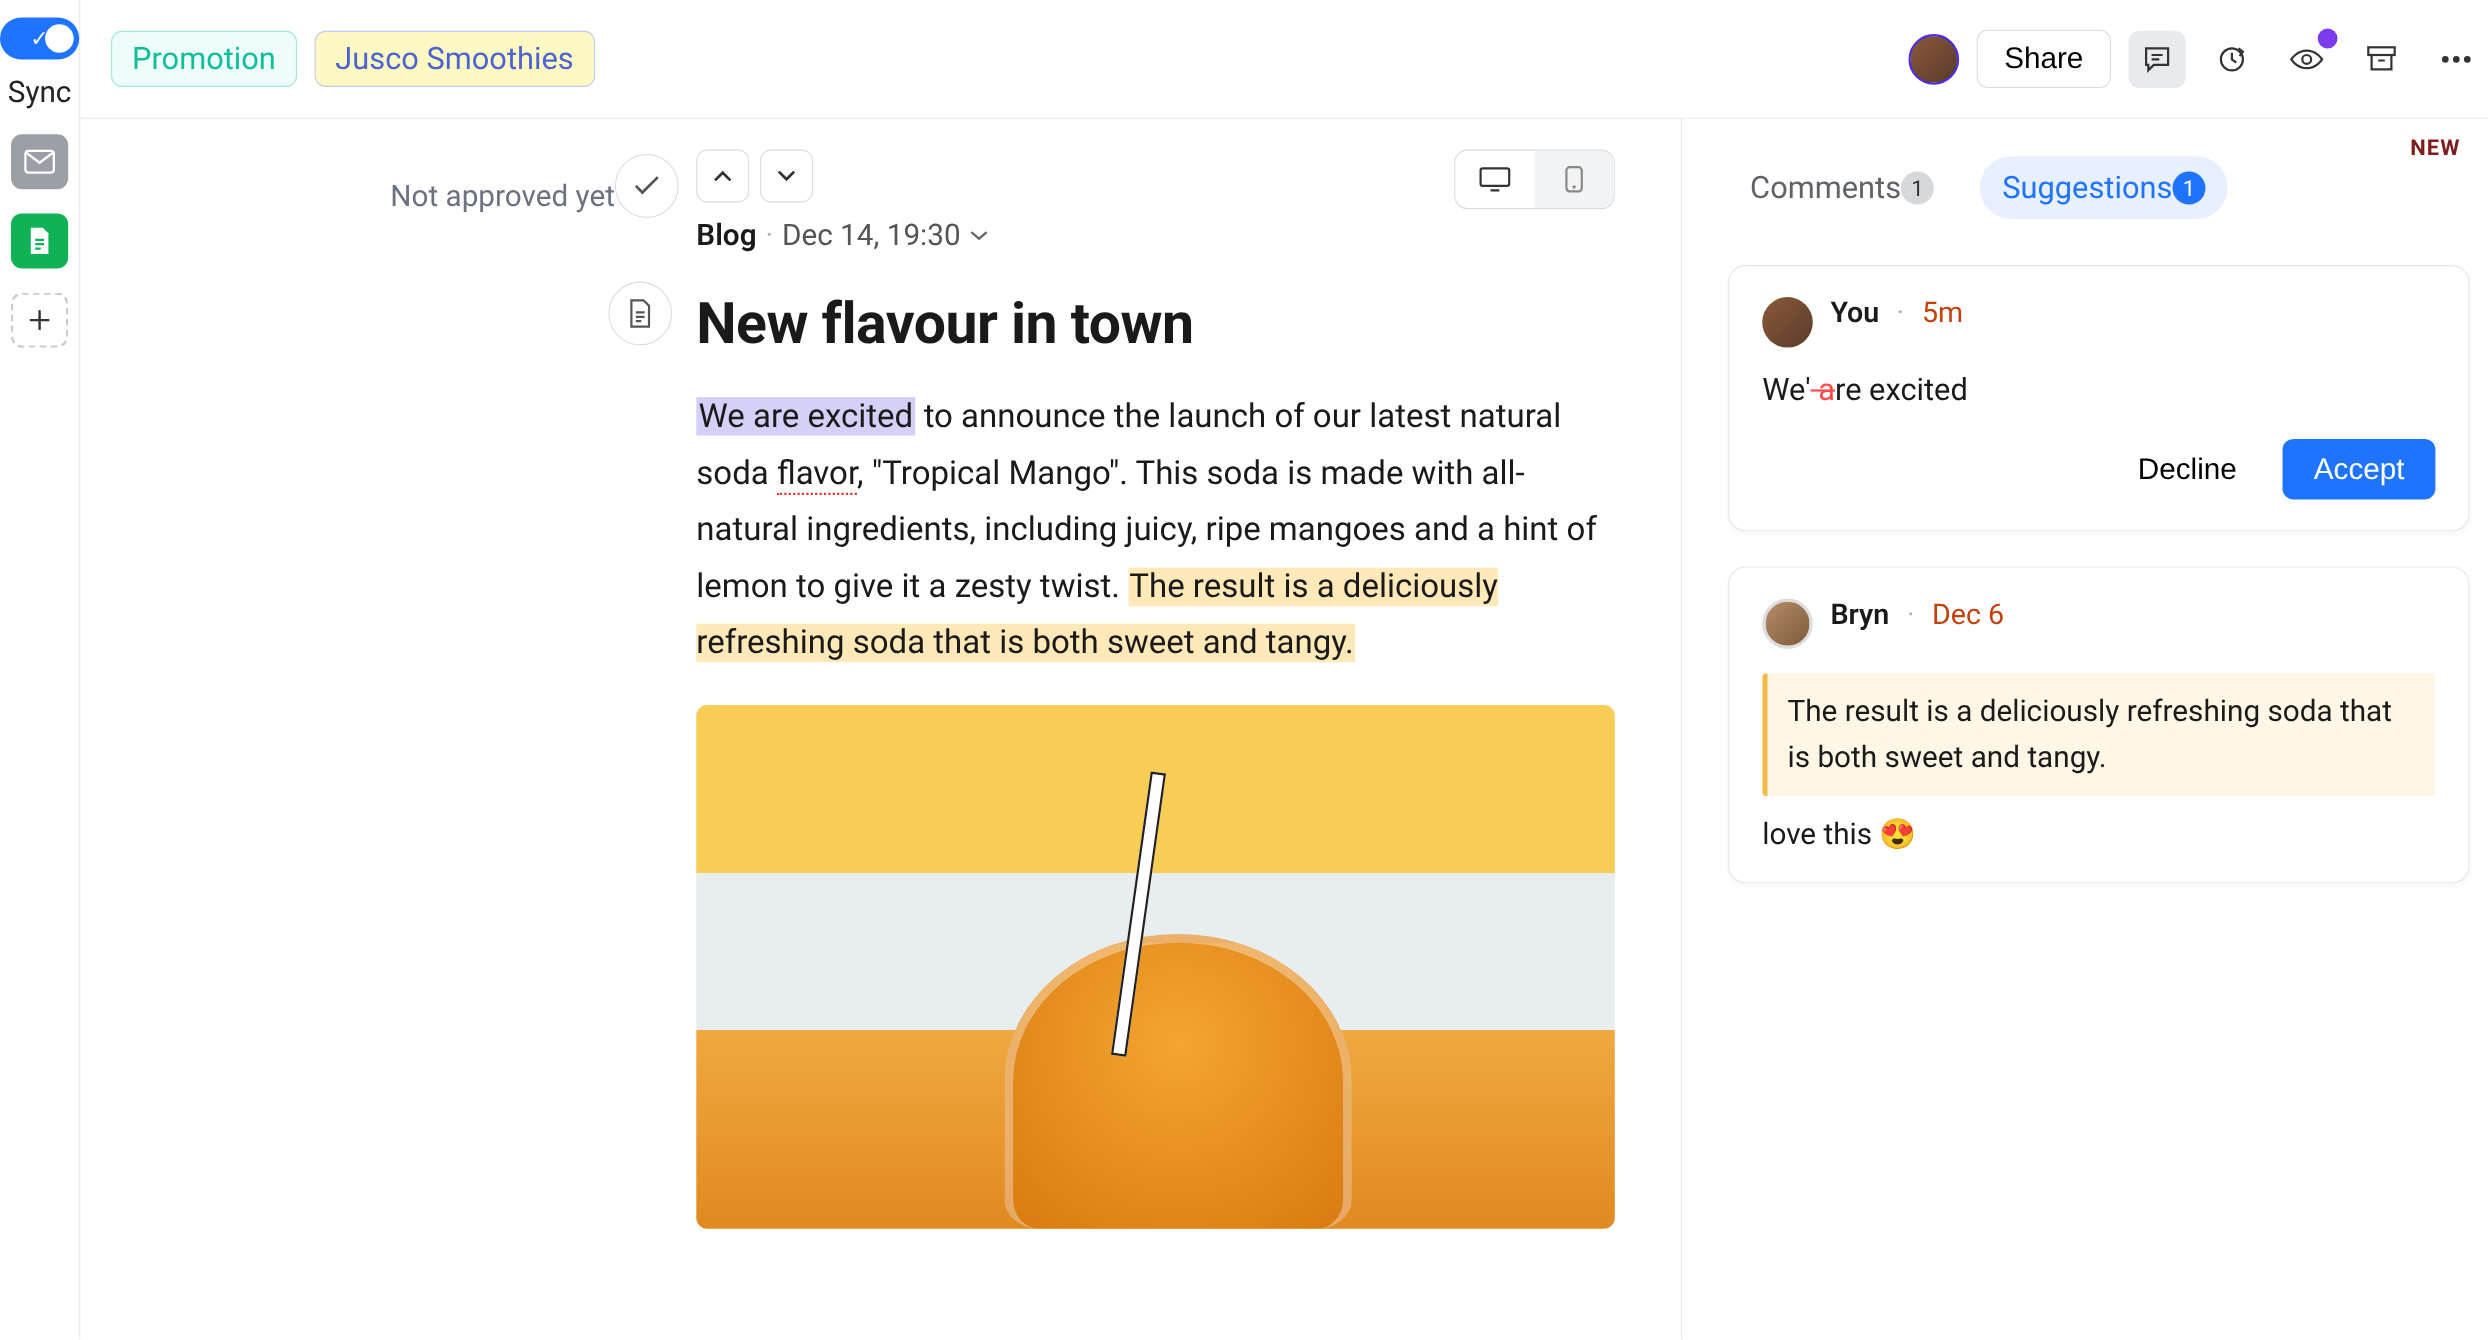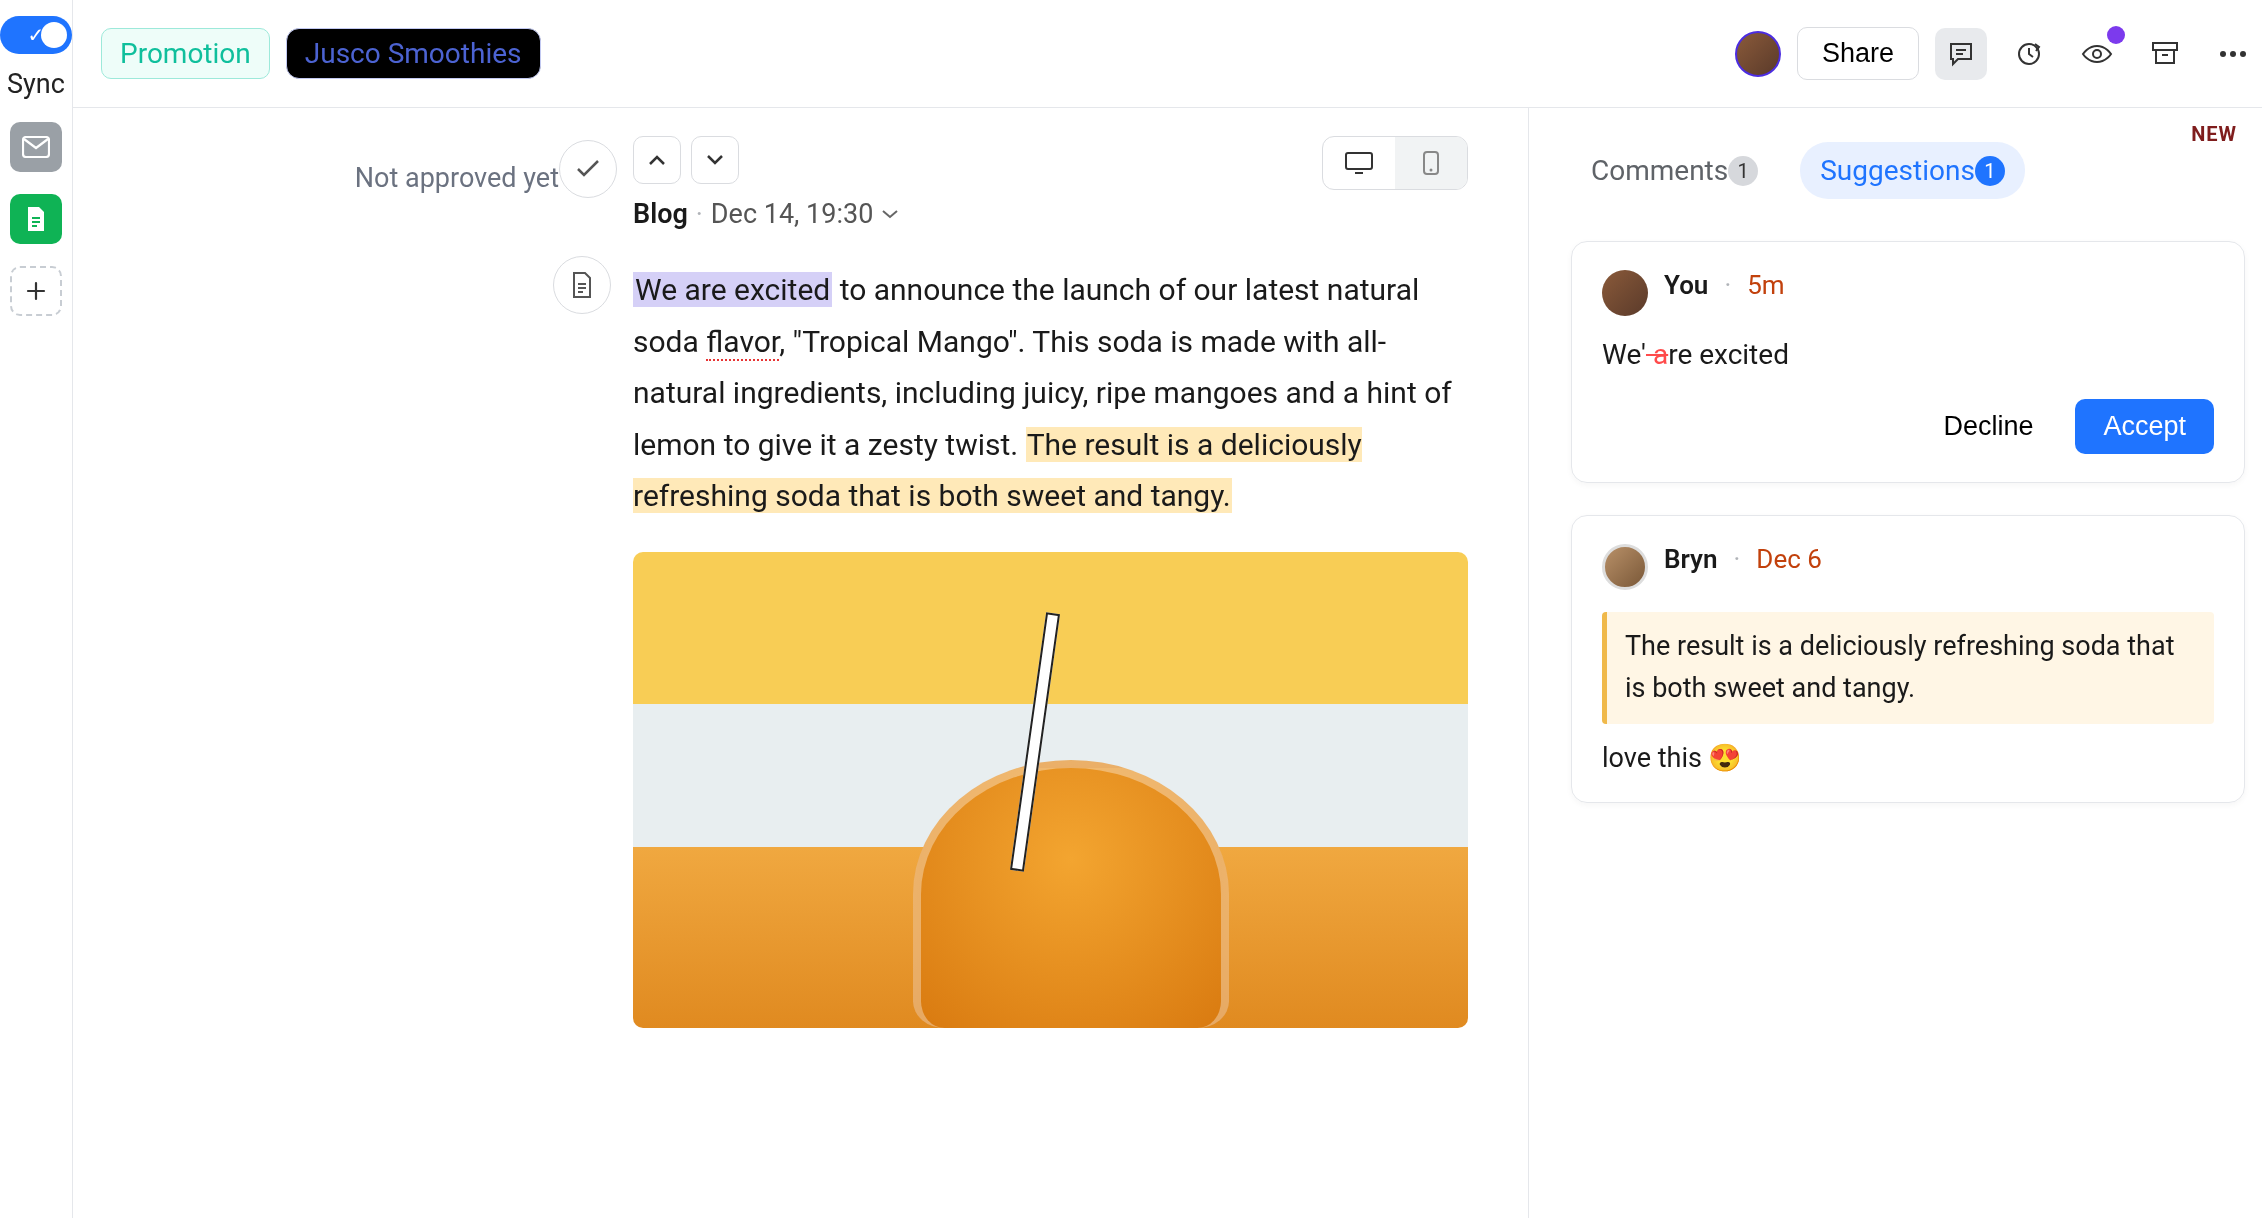--- a/index.html
+++ b/index.html
@@ -16,21 +16,21 @@
 .rail-icon { width: 52px; height: 50px; border-radius: 10px; display: flex; align-items: center; justify-content: center; margin-top: 8px; }
 .rail-icon.mail { background: #9aa0a6; color: #fff; }
 .rail-icon.doc  { background: #0fb355; color: #fff; }
 .rail-icon.add  { border: 2px dashed #c8cdd3; color: #555; background: #fff; }
 
 
 .main { flex: 1; display: flex; flex-direction: column; }
 .topbar { height: 108px; border-bottom: 1px solid #e5e7eb; display: flex; align-items: center; padding: 0 28px; gap: 16px; }
 .tag { padding: 8px 18px; border-radius: 10px; font-size: 28px; border: 1.5px solid; }
 .tag.promo { color: #0fbf9c; border-color: #9de9da; background: #eefdf9; }
-.tag.brand { color: #4c63d2; border-color: #c2c9f2; background: #000000; border-radius: 13px; }
+.tag.brand { color: #4c63d2; border-color: #c2c9f2; background: #fef9c3; }
 .topbar-spacer { flex: 1; }
 .avatar { width: 46px; height: 46px; border-radius: 50%; background: linear-gradient(135deg,#8a5a3a,#5a3a2a); border: 2px solid #4c2de0; }
 .share-btn { padding: 10px 24px; border: 1.5px solid #dadce0; border-radius: 10px; background: #fff; font-size: 27px; }
 .icon-btn { width: 52px; height: 52px; display: flex; align-items: center; justify-content: center; border-radius: 10px; color: #444; font-size: 26px; }
 .icon-btn.active { background: #e8eaed; }
 .badge-dot { position: relative; }
 .badge-dot::after { content: ""; position: absolute; top: -2px; right: -2px; width: 18px; height: 18px; background: #7c3aed; border-radius: 50%; }
 .badge-dot svg { display:block; }
 
 
@@ -217,20 +217,21 @@
 
           <div class="post-meta">
             <span class="b">Blog</span>
             <span class="sep">·</span>
             <span class="d">Dec 14, 19:30</span>
             <svg width="18" height="12" viewBox="0 0 18 12">
                 <path d="M2 3l7 6 7-6" stroke="#666" stroke-width="2" fill="none"></path>
               </svg>
           </div>
 
+          <h1 class="post-title">New flavour in town</h1>
 
           <p class="post-body"><span class="hl-blue">We are excited</span><span> to announce the launch of our latest natural soda </span><span class="spellcheck">flavor</span><span>, "Tropical Mango". This soda is made with all-natural ingredients, including juicy, ripe mangoes and a hint of lemon to give it a zesty twist. </span><span class="hl-yellow">The result is a deliciously refreshing soda that is both sweet and tangy.</span></p>
 
           <div class="post-img">
             <div class="straw"></div>
           </div>
         </div>
       </div>
 
       <div class="panel">

